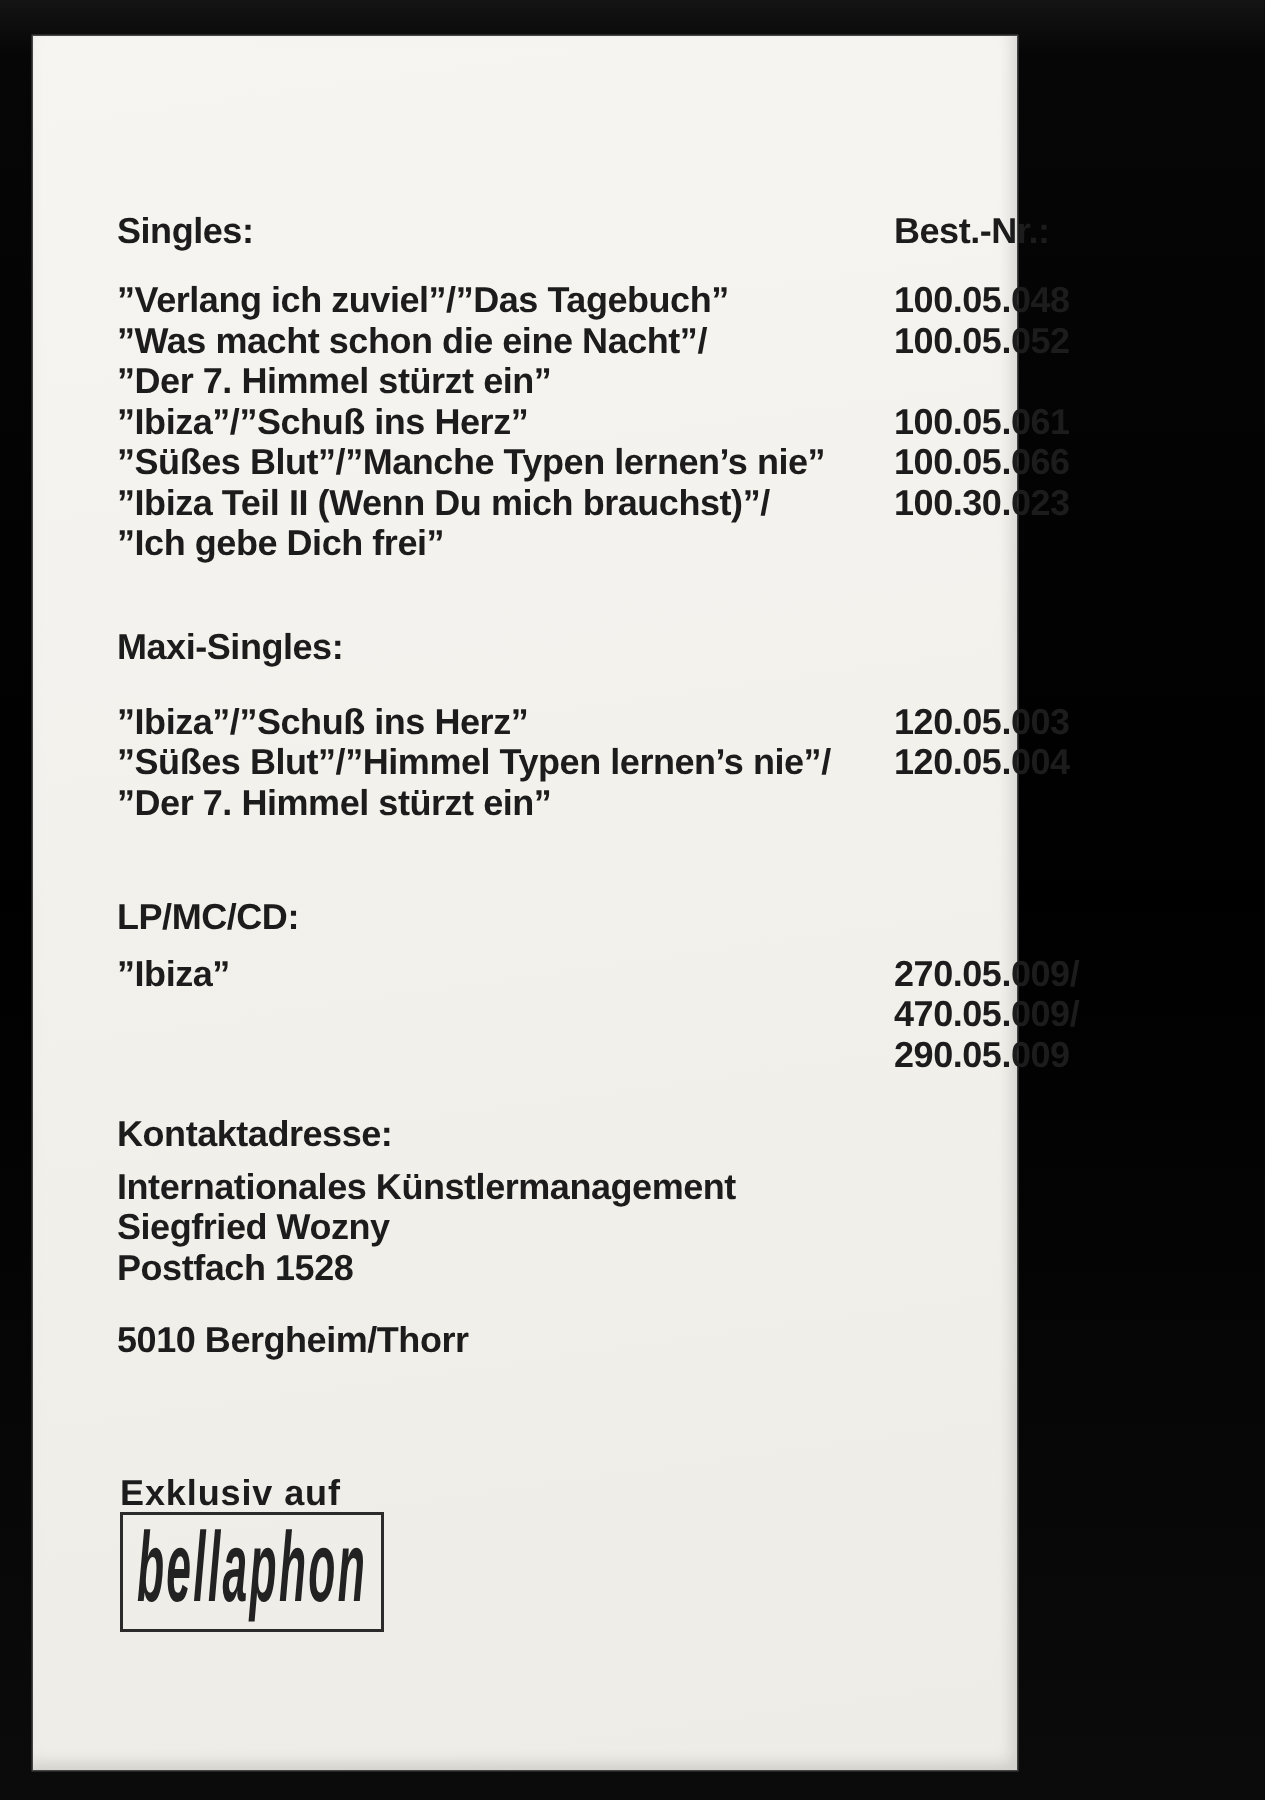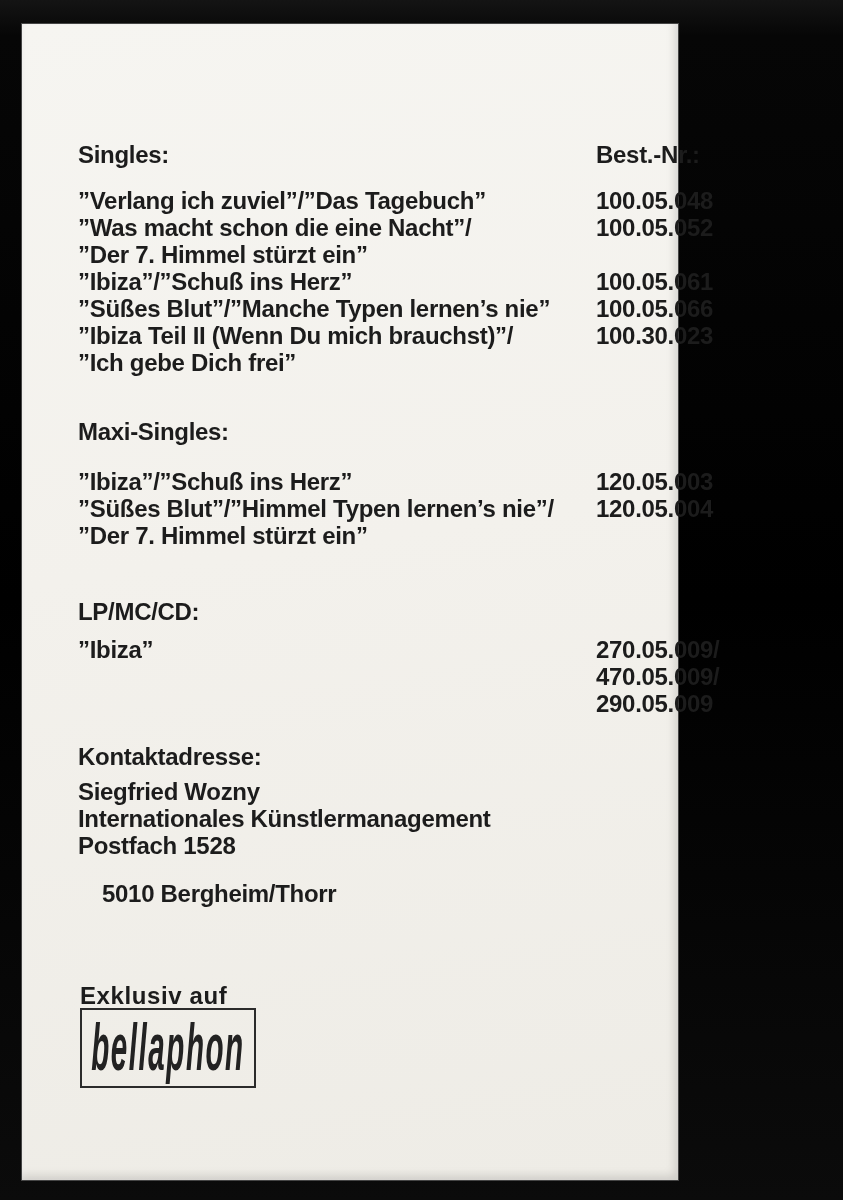--- a/index.html
+++ b/index.html
@@ -42,21 +42,21 @@
   .nr { flex: 0 0 auto; }
 
   .header-row   { top: 117px; }
   .singles-rows { top: 163px; }
   .maxi-heading { top: 394px; }
   .maxi-rows    { top: 444px; }
   .lp-heading   { top: 574px; }
   .lp-rows      { top: 612px; }
   .contact-heading { top: 719px; }
   .contact-lines   { top: 754px; }
-  .city-line       { top: 856px; margin-left: 24px; }
+  .city-line       { top: 856px; }
   .exklusiv        { top: 958px; left: 58px; letter-spacing: 0.6px; }
 
   .nr-block span { display: block; }
 
   .logo-box {
     position: absolute;
     left: 58px; top: 984px;
     width: 172px; height: 76px;
     border: 2px solid #2b2b2b;
     background: transparent;
@@ -141,22 +141,22 @@
           <span>270.05.009/</span>
           <span>470.05.009/</span>
           <span>290.05.009</span>
         </span>
       </div>
     </div>
 
     <div class="abs line contact-heading">Kontaktadresse:</div>
 
     <div class="abs contact-lines">
+      <div class="line">Internationales Künstlermanagement</div>
       <div class="line">Siegfried Wozny</div>
-      <div class="line">Internationales Künstlermanagement</div>
       <div class="line">Postfach 1528</div>
     </div>
 
     <div class="abs line city-line">5010 Bergheim/Thorr</div>
 
     <div class="abs line exklusiv">Exklusiv auf</div>
 
     <div class="logo-box">
       <span class="logo-text">bellaphon</span>
     </div>

